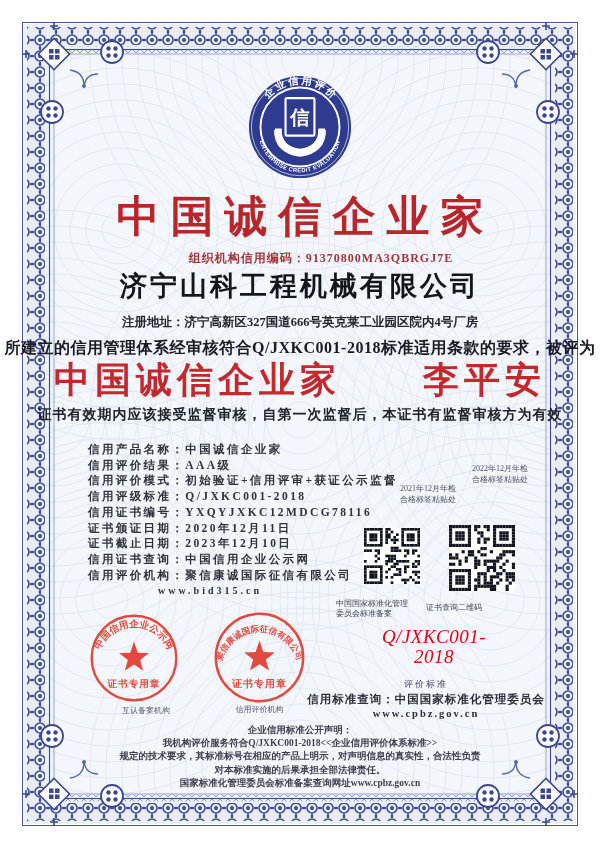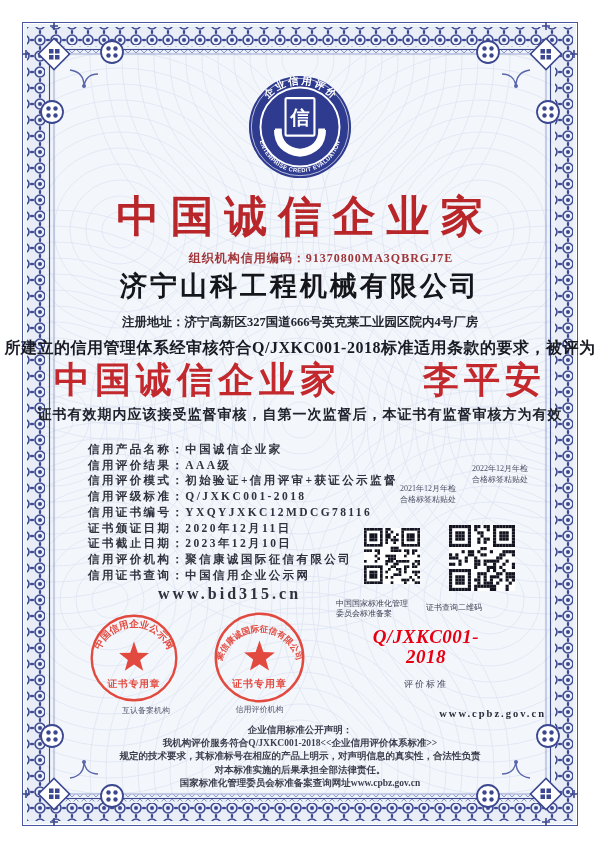--- a/index.html
+++ b/index.html
@@ -10,32 +10,32 @@
   .ctr{left:0;right:0;text-align:center;}
   .title{top:188px;font-size:43px;font-weight:bold;color:#b8262a;letter-spacing:11px;text-indent:11px;}
   .orgcode{top:250px;font-size:12px;font-weight:600;color:#a03538;letter-spacing:1px;padding-left:42px;}
   .company{top:268px;font-size:27px;font-weight:bold;color:#15161c;letter-spacing:3px;}
   .address{top:314px;font-size:12.5px;font-weight:bold;color:#23252f;}
   .conformity{top:338px;font-size:16px;font-weight:bold;color:#191b24;letter-spacing:.5px;}
   .award{top:356px;font-size:36px;font-weight:bold;color:#c3282c;letter-spacing:5px;}
   .validity{top:406px;font-size:14px;font-weight:bold;color:#20222c;letter-spacing:1px;font-family:Liberation Serif, serif;}
   .details{left:88px;top:442px;font-size:11.5px;font-weight:bold;color:#2f313d;
            letter-spacing:2.4px;line-height:15.7px;white-space:nowrap;}
-  .website{left:158px;top:585px;font-size:16px;font-weight:bold;letter-spacing:3px;color:#2f313d;}
+  .website{left:158px;top:585px;font-size:10px;font-weight:bold;letter-spacing:3px;color:#2f313d;}
   .annual{width:86px;font-size:8px;color:#4c5064;line-height:10.5px;text-align:center;}
   .an1{left:385px;top:464px;margin-top:20px;} .an2{left:457px;top:464px;}
   .qr1{left:364px;top:528px;width:56px;height:56px;}
   .qr2{left:449px;top:525px;width:66px;height:66px;}
   .qrcap{font-size:8px;line-height:10px;color:#3e4254;text-align:left;}
   .qc1{left:336px;top:599px;width:112px;} .qc2{left:426px;top:603px;width:112px;}
-  .std{left:350px;width:152px;text-align:center;font-size:19px;font-style:italic;font-weight:bold;color:#e60012;letter-spacing:.5px;}
+  .std{left:358px;width:152px;text-align:center;font-size:19px;font-style:italic;font-weight:normal;color:#e60012;letter-spacing:.5px;}
   .std1{top:626px;} .std2{top:646px;}
   .stdcap{left:350px;top:678px;width:152px;text-align:center;font-size:9px;color:#41445a;letter-spacing:2px;}
   .stdquery{left:306px;top:692px;width:240px;text-align:center;font-size:11.5px;font-weight:bold;color:#2b2d3a;letter-spacing:1px;}
-  .stdurl{left:306px;top:708px;width:240px;text-align:right;font-size:10.5px;font-weight:bold;color:#2b2d3a;letter-spacing:2px;}
+  .stdurl{left:306px;top:708px;width:240px;text-align:center;font-size:10.5px;font-weight:bold;color:#2b2d3a;letter-spacing:2px;}
   .seal{opacity:.92;}
   .seal1{left:88px;top:612px;width:92px;height:92px;}
   .seal2{left:212px;top:610px;width:95px;height:95px;}
   .sealcap{font-size:8px;color:#565a6e;text-align:center;}
   .sc1{left:100px;top:705px;width:92px;} .sc2{left:212px;top:704px;width:95px;}
   .decl{left:60px;right:60px;top:724px;text-align:center;font-size:9.5px;line-height:13.2px;color:#3c3f4d;font-weight:600;}
 </style>
 </head>
 <body>
 
@@ -250,22 +250,22 @@
   <div class="abs ctr validity">证书有效期内应该接受监督审核，自第一次监督后，本证书有监督审核方为有效</div>
 
   <div class="abs details">
     <div class="drow"><span>信用产品名称：</span><span>中国诚信企业家</span></div>
     <div class="drow"><span>信用评价结果：</span><span>AAA级</span></div>
     <div class="drow"><span>信用评价模式：</span><span>初始验证+信用评审+获证公示监督</span></div>
     <div class="drow"><span>信用评级标准：</span><span>Q/JXKC001-2018</span></div>
     <div class="drow"><span>信用证书编号：</span><span>YXQYJXKC12MDCG78116</span></div>
     <div class="drow"><span>证书颁证日期：</span><span>2020年12月11日</span></div>
     <div class="drow"><span>证书截止日期：</span><span>2023年12月10日</span></div>
+    <div class="drow"><span>信用证书查询：</span><span>中国信用企业公示网</span></div>
     <div class="drow"><span>信用评价机构：</span><span>聚信康诚国际征信有限公司</span></div>
-    <div class="drow"><span>信用证书查询：</span><span>中国信用企业公示网</span></div>
   </div>
   <div class="abs website">www.bid315.cn</div>
 
   <div class="abs annual an1">
     <div>2021年12月年检</div>
     <div>合格标签粘贴处</div>
   </div>
   <div class="abs annual an2">
     <div>2022年12月年检</div>
     <div>合格标签粘贴处</div>
@@ -686,20 +686,21 @@
     </svg>
   <div class="abs qrcap qc1">
     <div>中国国家标准化管理</div>
     <div>委员会标准备案</div>
   </div>
   <div class="abs qrcap qc2">证书查询二维码</div>
 
   <div class="abs std std1">Q/JXKC001-</div>
   <div class="abs std std2">2018</div>
   <div class="abs stdcap">评价标准</div>
+  <div class="abs stdquery">信用标准查询：中国国家标准化管理委员会</div>
   <div class="abs stdurl">www.cpbz.gov.cn</div>
 
   <svg class="abs seal seal1" viewBox="0 0 100 100">
     <circle cx="50" cy="50" r="46" fill="none" stroke="#e23c30" stroke-width="2.6"></circle>
     <path id="sealArc0" d="M 11,62 A 39.5,39.5 0 1 1 89,62" fill="none"></path>
     <text fill="#e23c30" font-size="10.5" font-weight="bold">
       <textPath href="#sealArc0" startOffset="50%" text-anchor="middle">中国信用企业公示网</textPath>
     </text>
     <polygon fill="#e23c30" points="50,32 54.1,44.3 66.2,44.7 56.7,52.2 60,63.8 50,57 40,63.8 43.3,52.2 33.8,44.7 45.9,44.3"></polygon>
     <text x="50" y="81" text-anchor="middle" font-size="10.5" font-weight="bold" fill="#e23c30" letter-spacing="1">证书专用章</text>

